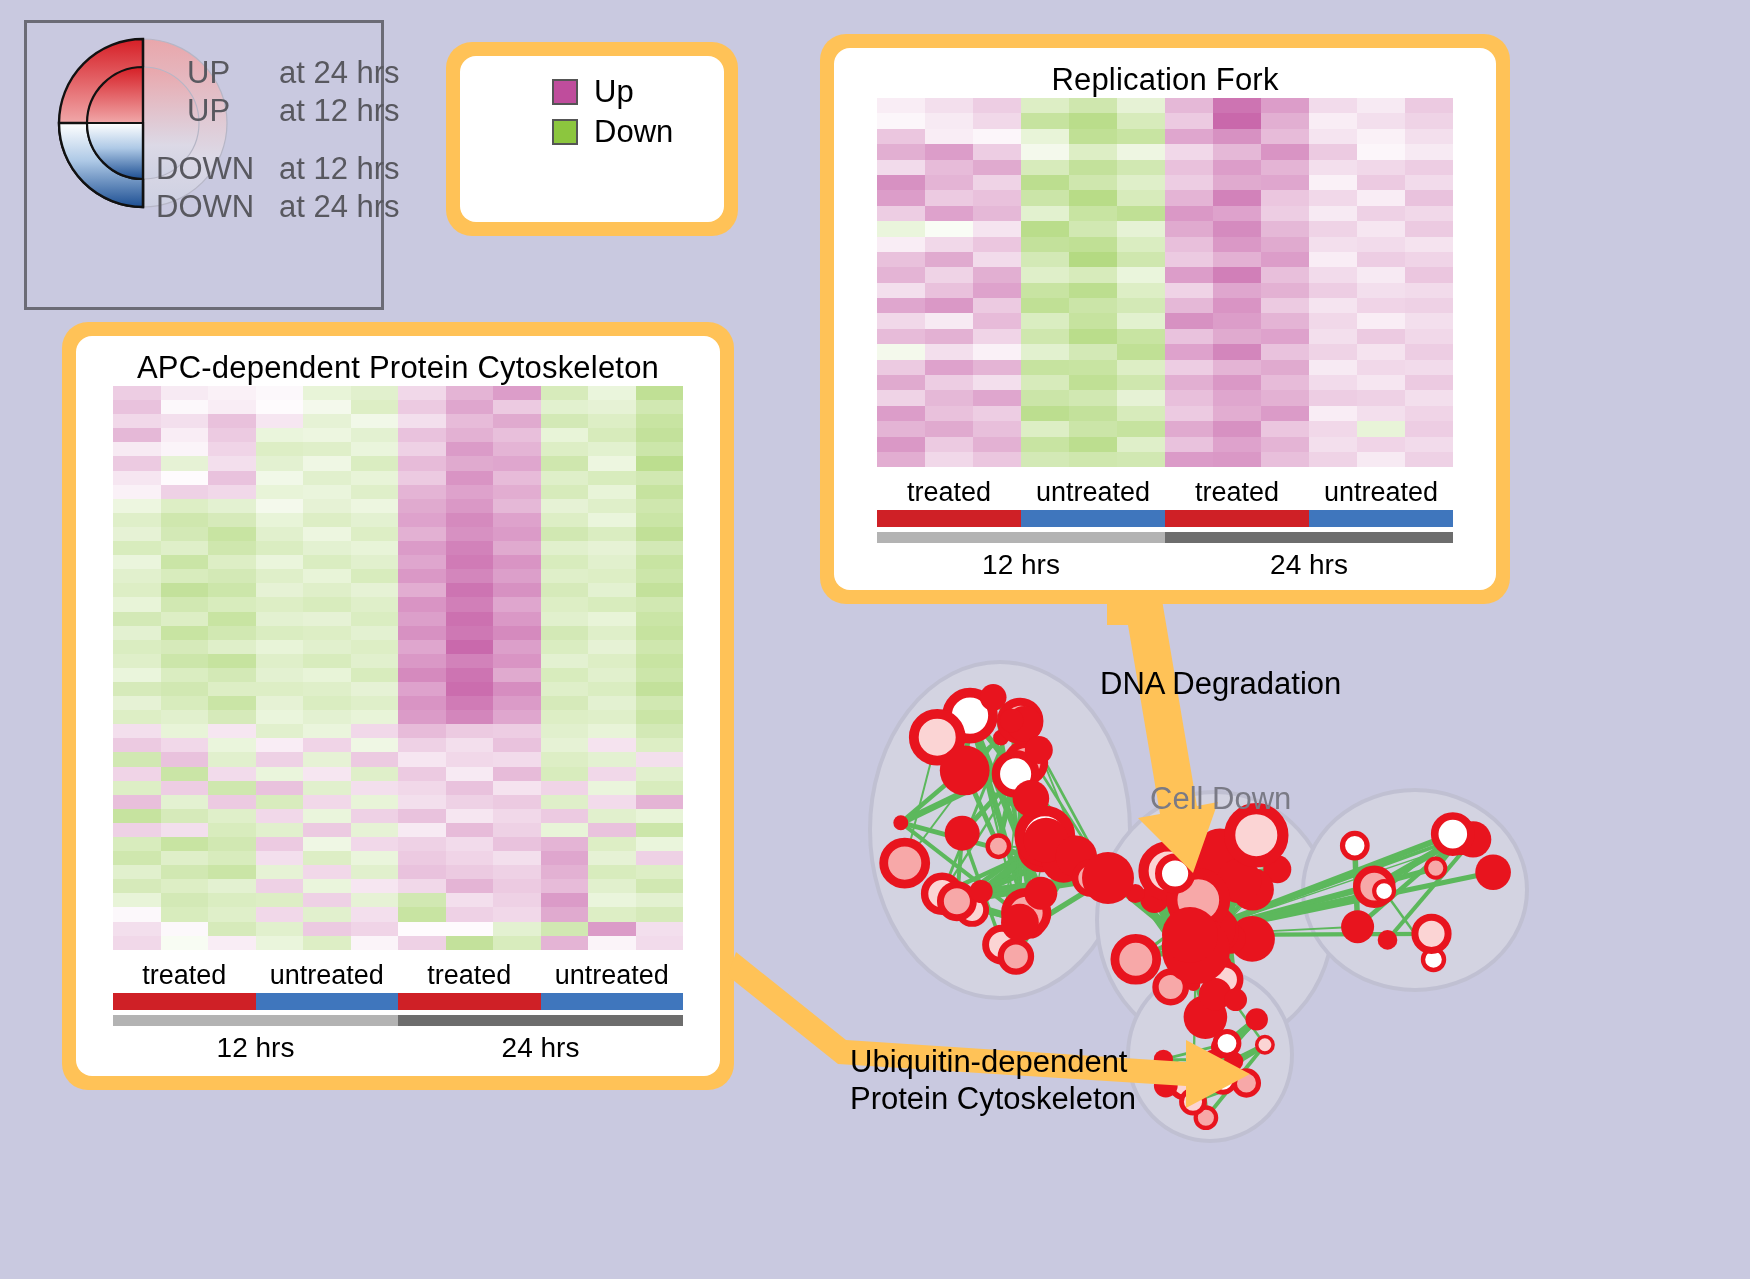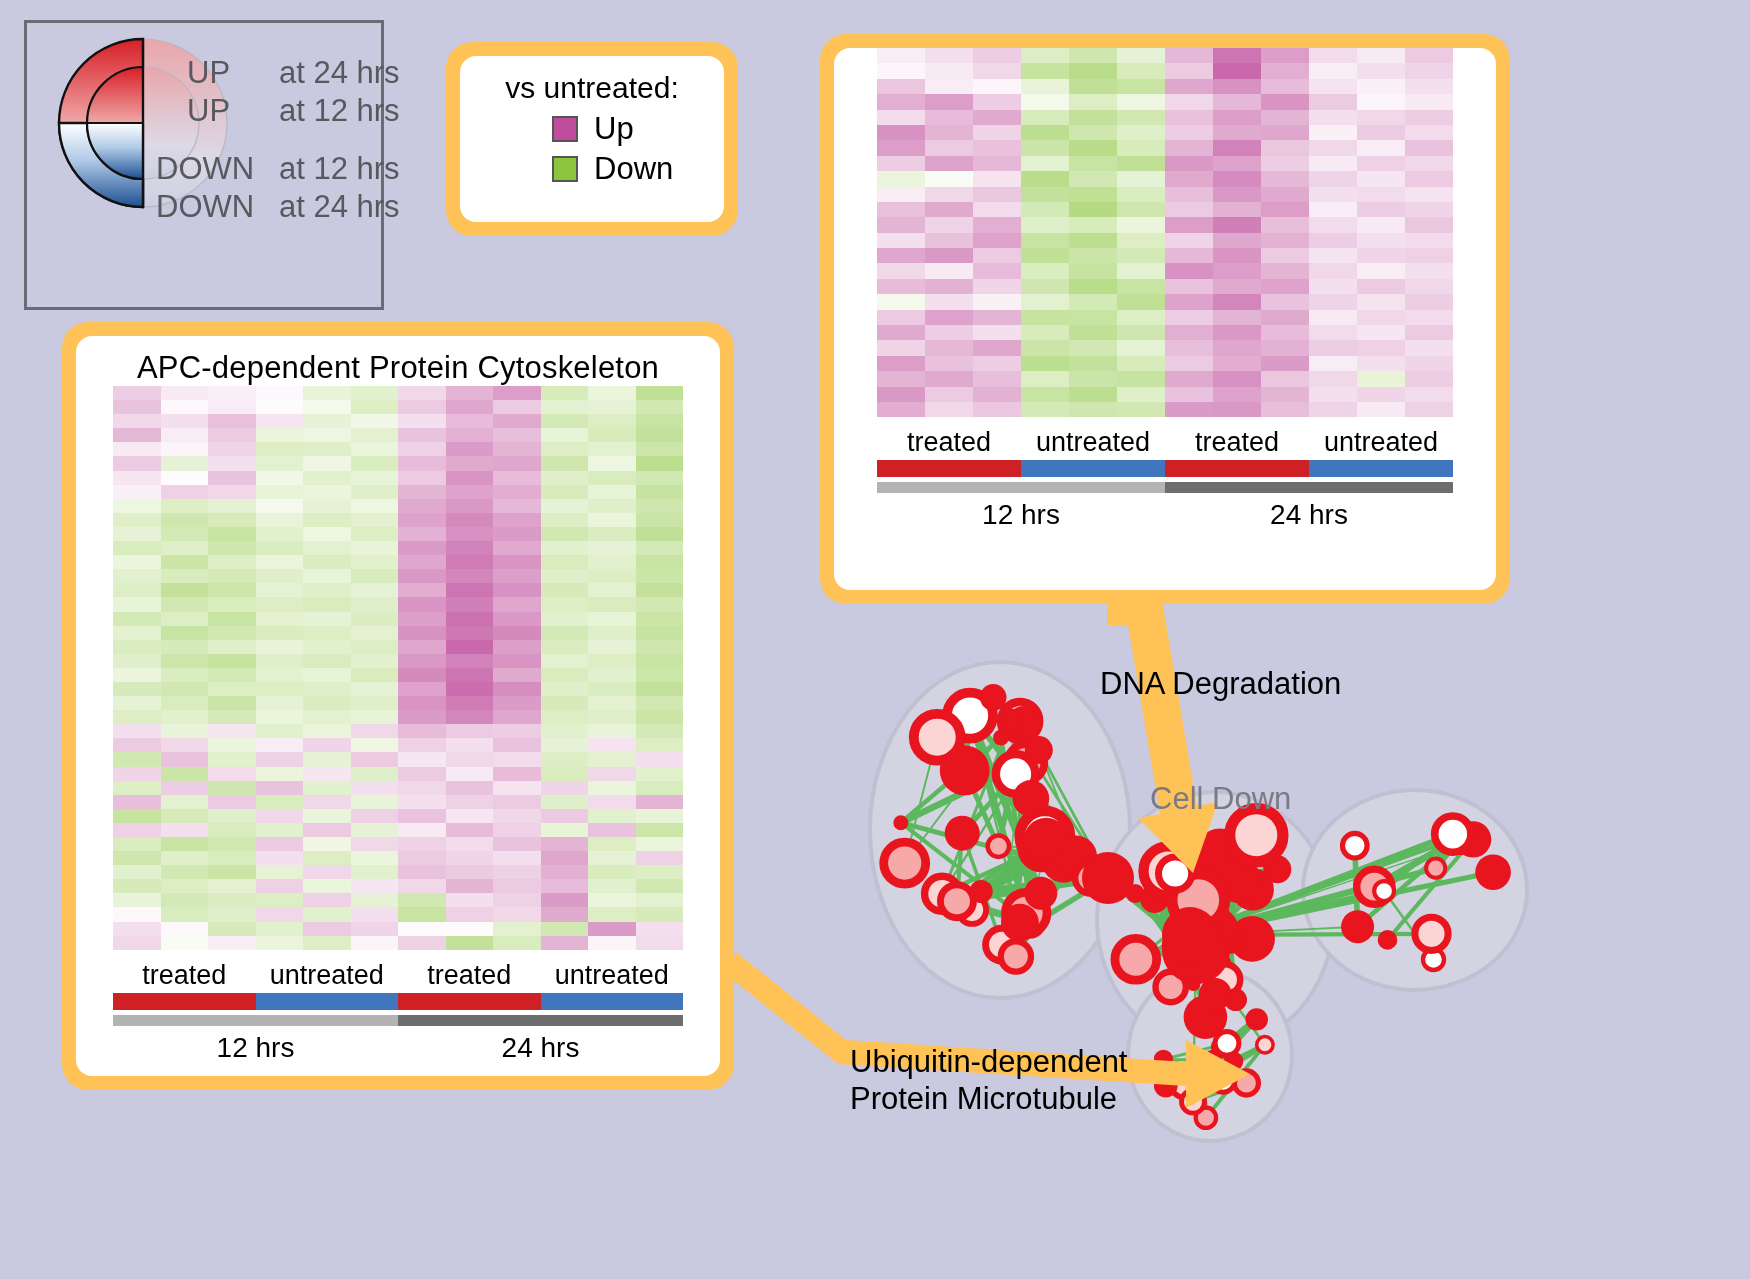--- a/index.html
+++ b/index.html
@@ -186,35 +186,35 @@
     <div class="wheel-lab" style="left:129px; top:166px;">DOWN</div>
     <div class="wheel-lab" style="left:252px; top:166px;">at 24 hrs</div>
 
     <div class="footer">
     </div>
   </div>
 
   <div class="opanel" id="estrogen">
     <div class="inner">
       <div class="title">
-        <div>vs untreated:</div>
       </div>
       <div class="legrow">
         <span class="swatch" id="sw-up" style="background: rgb(191, 77, 156);"></span>
         <span>Up</span>
       </div>
       <div class="legrow">
         <span class="swatch" id="sw-dn" style="background: rgb(140, 198, 62);"></span>
         <span>Down</span>
       </div>
     </div>
   </div>
 
   <div class="opanel" id="repfork">
     <div class="inner">
+      <div class="panel-title">Replication Fork</div>
       <div class="hm" id="hm-rep" style="grid-template-columns: repeat(12, 48px); grid-auto-rows: 15.4px; width: 576px;">
           <div style="background: rgb(249, 237, 245);"></div>
           <div style="background: rgb(243, 223, 237);"></div>
           <div style="background: rgb(237, 205, 227);"></div>
           <div style="background: rgb(221, 238, 197);"></div>
           <div style="background: rgb(207, 231, 174);"></div>
           <div style="background: rgb(230, 242, 213);"></div>
           <div style="background: rgb(229, 184, 215);"></div>
           <div style="background: rgb(205, 116, 178);"></div>
           <div style="background: rgb(220, 157, 201);"></div>
@@ -1358,15 +1358,15 @@
     </svg>
 
   <svg class="layer" id="arrows" viewBox="0 0 1750 1279">
     <path d="M1107 600 L1162 600 L1197 806 L1218 802 L1193 873 L1138 818 L1160 814 L1128 625 L1107 625 Z" fill="#ffc257"></path>
     <path d="M736 952 L846 1040 L1186 1062 L1186 1040 L1250 1074 L1186 1108 L1186 1086 L838 1064 L728 976 Z" fill="#ffc257"></path>
   </svg>
 
   <div class="netlab" id="lab-dna">DNA Degradation</div>
   <div class="netlab" id="lab-cc">Cell Down</div>
   <div class="netlab" id="lab-ubq">Ubiquitin-dependent
-Protein Microtubule</div>
+Protein Cytoskeleton</div>
 
 </div>
 
 </body></html>

